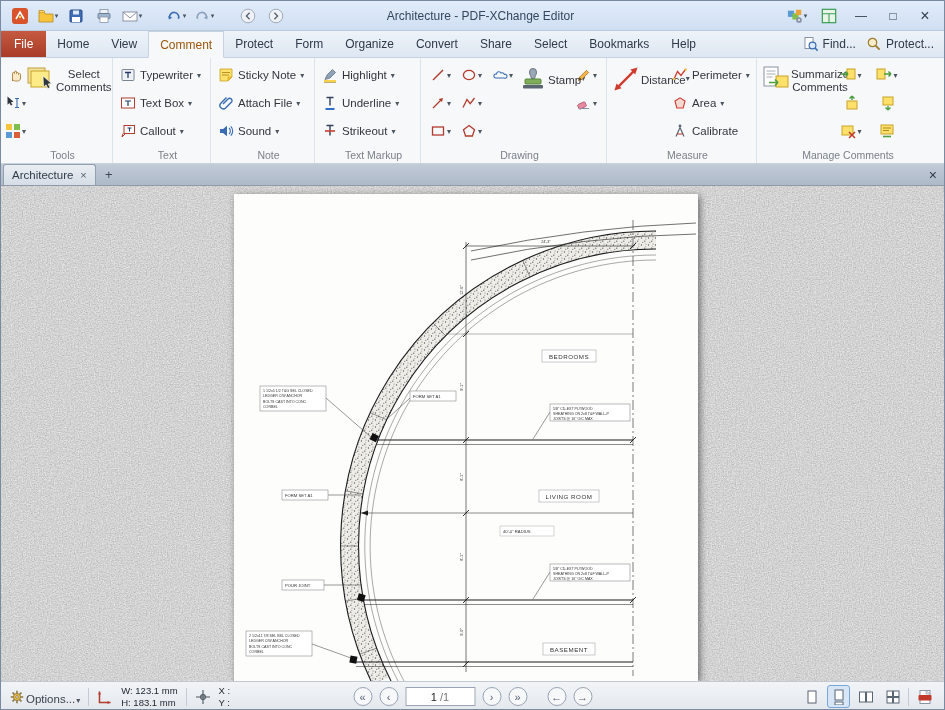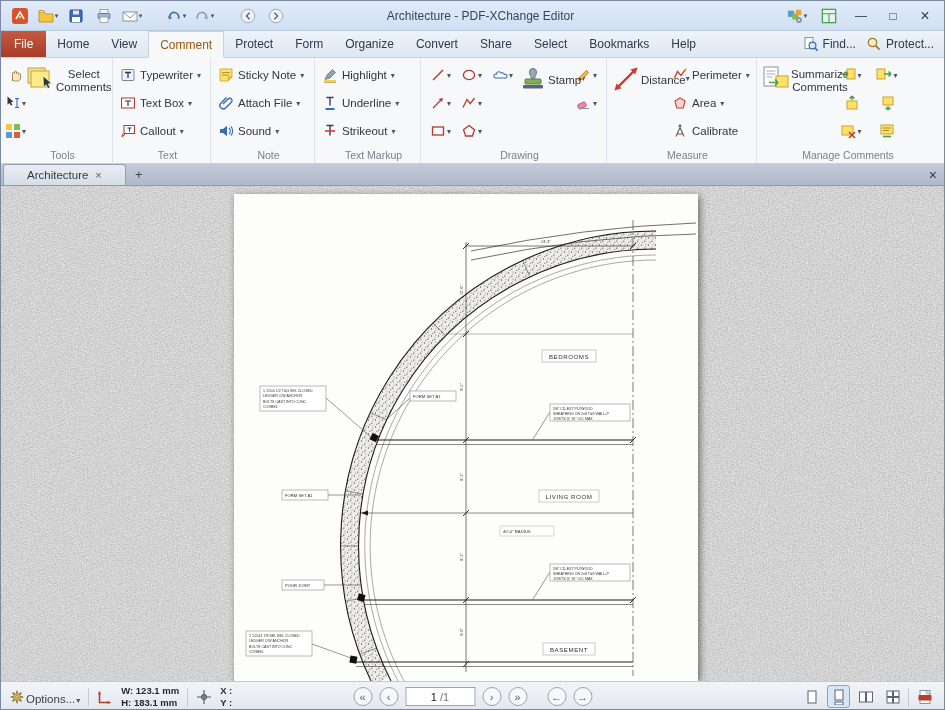--- a/index.html
+++ b/index.html
@@ -28,33 +28,33 @@
   .bbtn{display:flex;align-items:center;padding-top:3px;font-size:11.5px;color:#32363c;text-align:center;line-height:1.13;}
   .blabel{margin-top:3px;}
   .caret{font-size:8px;color:#4c565f;}
   .ibtn{display:flex;align-items:center;justify-content:center;height:28px;gap:1px;}
   .dgrid{display:grid;grid-template-columns:repeat(3,31px);grid-auto-rows:28px;align-items:center;}
   .mgrid{display:grid;grid-template-columns:repeat(2,36px);grid-auto-rows:28px;align-items:center;justify-items:center;}
   .i16{width:16px;height:16px;flex:none;}
   .i30{width:30px;height:30px;flex:none;}
   
   .docbar{position:absolute;left:0;top:163px;right:0;height:22px;background:linear-gradient(#c2cbd8,#aeb9c9);border-bottom:1px solid #8f9aa9;display:flex;align-items:flex-end;padding-left:2px;box-sizing:border-box;}
-  .doctab{height:20px;display:flex;align-items:center;gap:7px;padding:0 23px;background:linear-gradient(#eaeef3,#d6dde6);border:1px solid #93a0b0;border-bottom:none;border-radius:3px 3px 0 0;font-size:11.5px;color:#2f3a48;}
+  .doctab{height:20px;display:flex;align-items:center;gap:7px;padding:0 8px;background:linear-gradient(#eaeef3,#d6dde6);border:1px solid #93a0b0;border-bottom:none;border-radius:3px 3px 0 0;font-size:11.5px;color:#2f3a48;}
   .tabclose{font-size:11px;color:#55606d;}
   .plus{width:18px;height:17px;margin:0 0 2px 4px;display:flex;align-items:center;justify-content:center;font-size:13px;color:#3c4754;}
   .docbar-close{position:absolute;right:7px;top:3px;font-size:14px;color:#2f3a48;}
   
   .docarea{position:absolute;left:0;top:185px;width:945px;height:495px;background:#a6a6a6;overflow:hidden;}
   .noise{position:absolute;left:0;top:0;}
   .page{position:absolute;left:233px;top:8px;width:464px;height:487px;background:#fdfdfc;box-shadow:2px 2px 7px rgba(0,0,0,.5);}
   .plan{width:100%;height:100%;display:block;font-family:"Liberation Sans",sans-serif;}
   
   .statusbar{position:absolute;left:0;top:680px;right:0;height:30px;background:linear-gradient(#f2f4f7,#e3e8ee);border-top:1px solid #c0c8d2;display:flex;align-items:center;padding:0 8px;gap:8px;box-sizing:border-box;font-size:11.5px;color:#3a424c;}
   .sb-sep{width:1px;height:18px;background:#c4cbd4;}
-  .duo{display:flex;flex-direction:column;font-size:9.5px;line-height:1.2;color:#222a33;font-weight:bold;}
+  .duo{display:flex;flex-direction:column;font-size:9.5px;line-height:1.2;color:#222a33;font-weight:normal;}
   .sb-nav{position:absolute;left:50%;transform:translateX(-50%);display:flex;align-items:center;gap:7px;}
   .cbtn{width:19px;height:19px;border-radius:50%;border:1px solid #9aa4b2;background:#f6f8fa;display:flex;align-items:center;justify-content:center;font-size:11px;color:#55606d;box-sizing:border-box;}
   .pagefield{width:70px;height:19px;background:#fff;border:1px solid #9aa4b2;display:flex;align-items:center;justify-content:center;gap:3px;font-size:11px;color:#222;box-sizing:border-box;}
   .sb-right{margin-left:auto;display:flex;align-items:center;gap:4px;}
   .libtn{width:23px;height:23px;display:flex;align-items:center;justify-content:center;border:1px solid transparent;border-radius:3px;box-sizing:border-box;}
   .libtn.active{background:#d6e6f7;border-color:#7aa7d6;}
   .optbtn{display:flex;align-items:flex-end;gap:1px;}
 </style>
 </head>
 <body>

